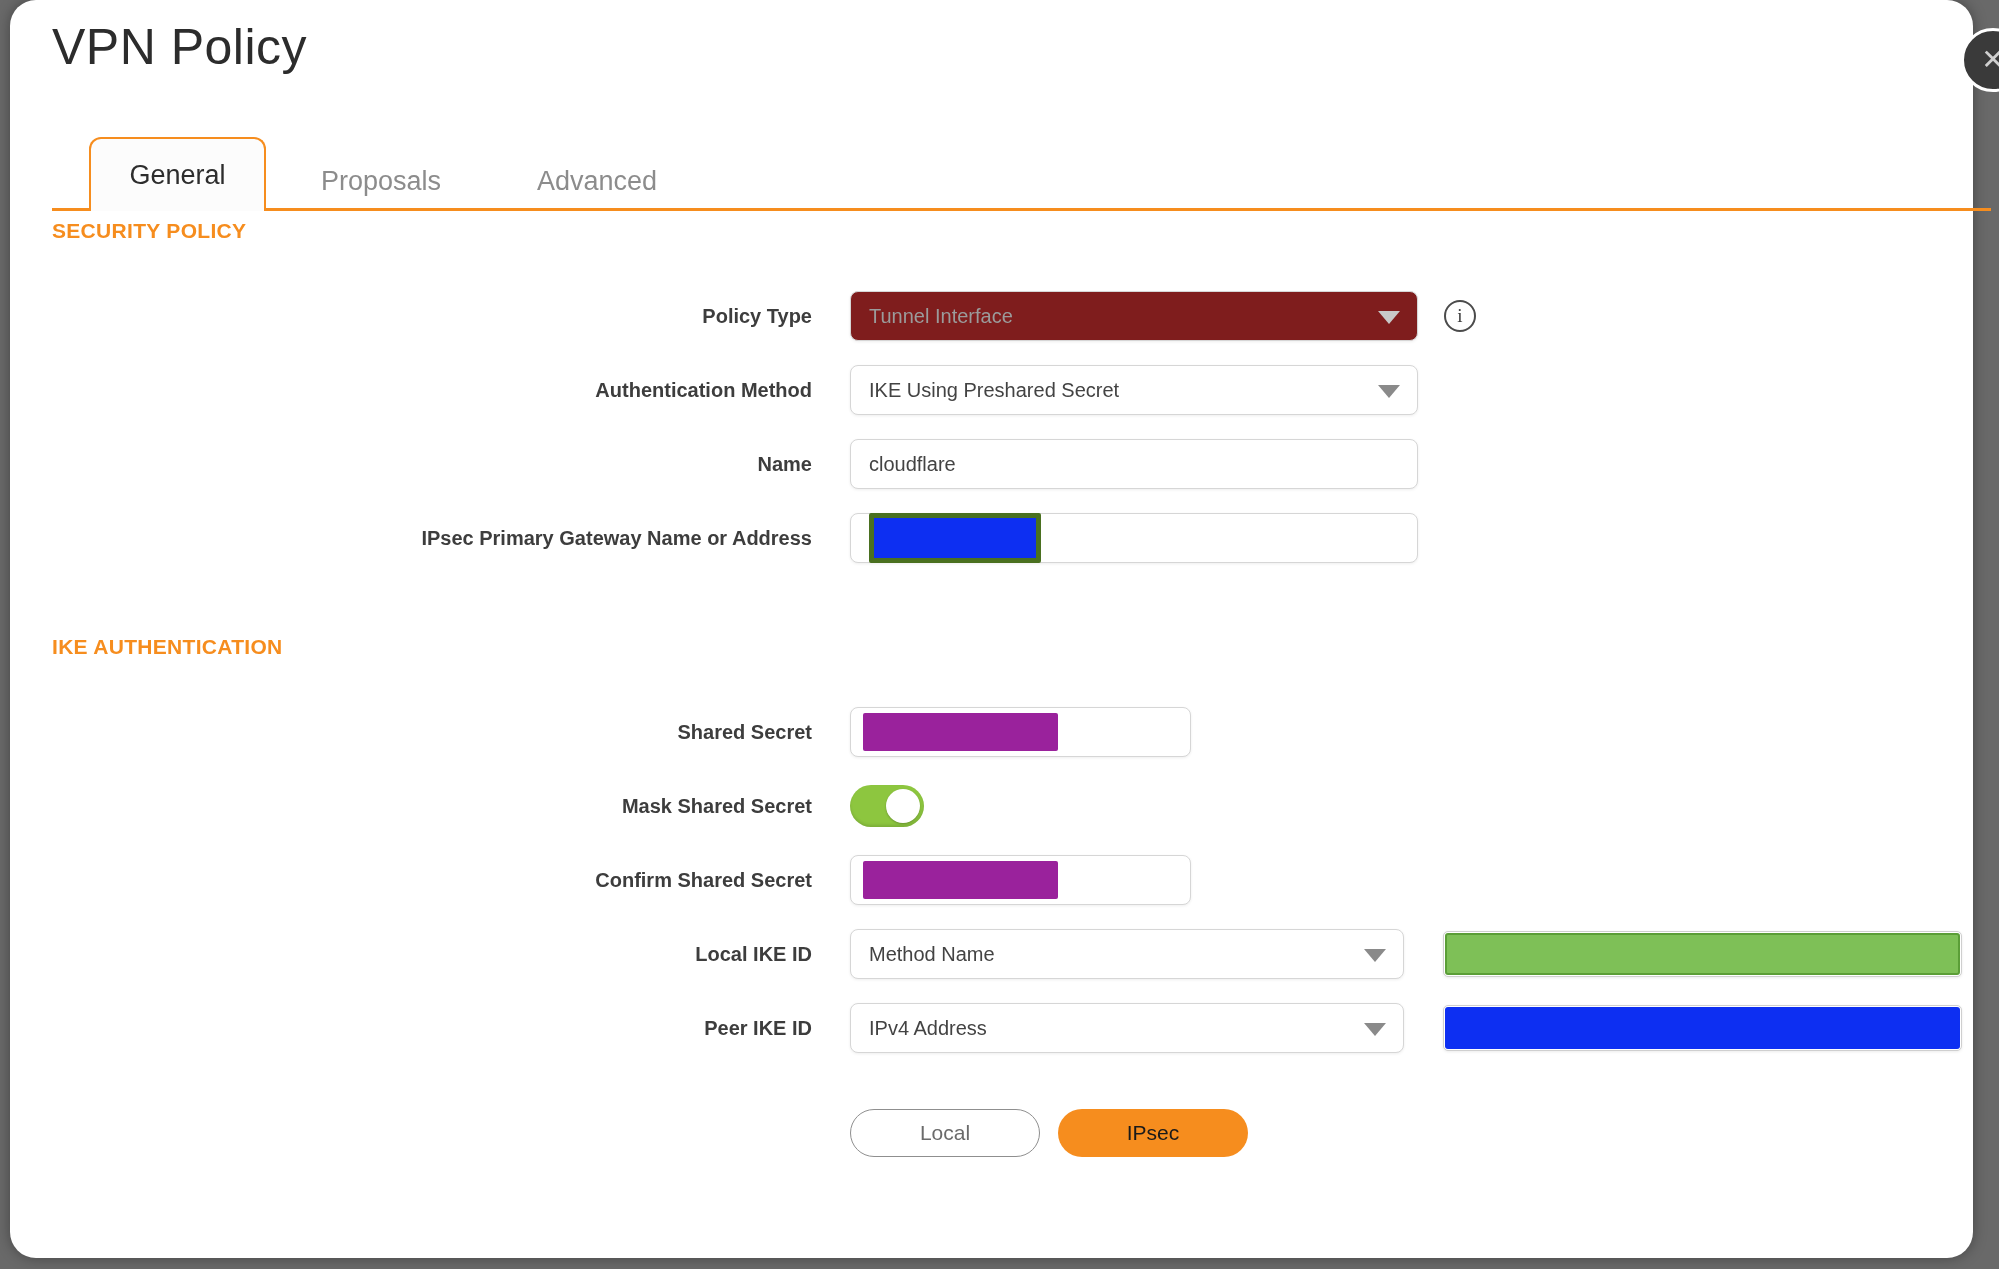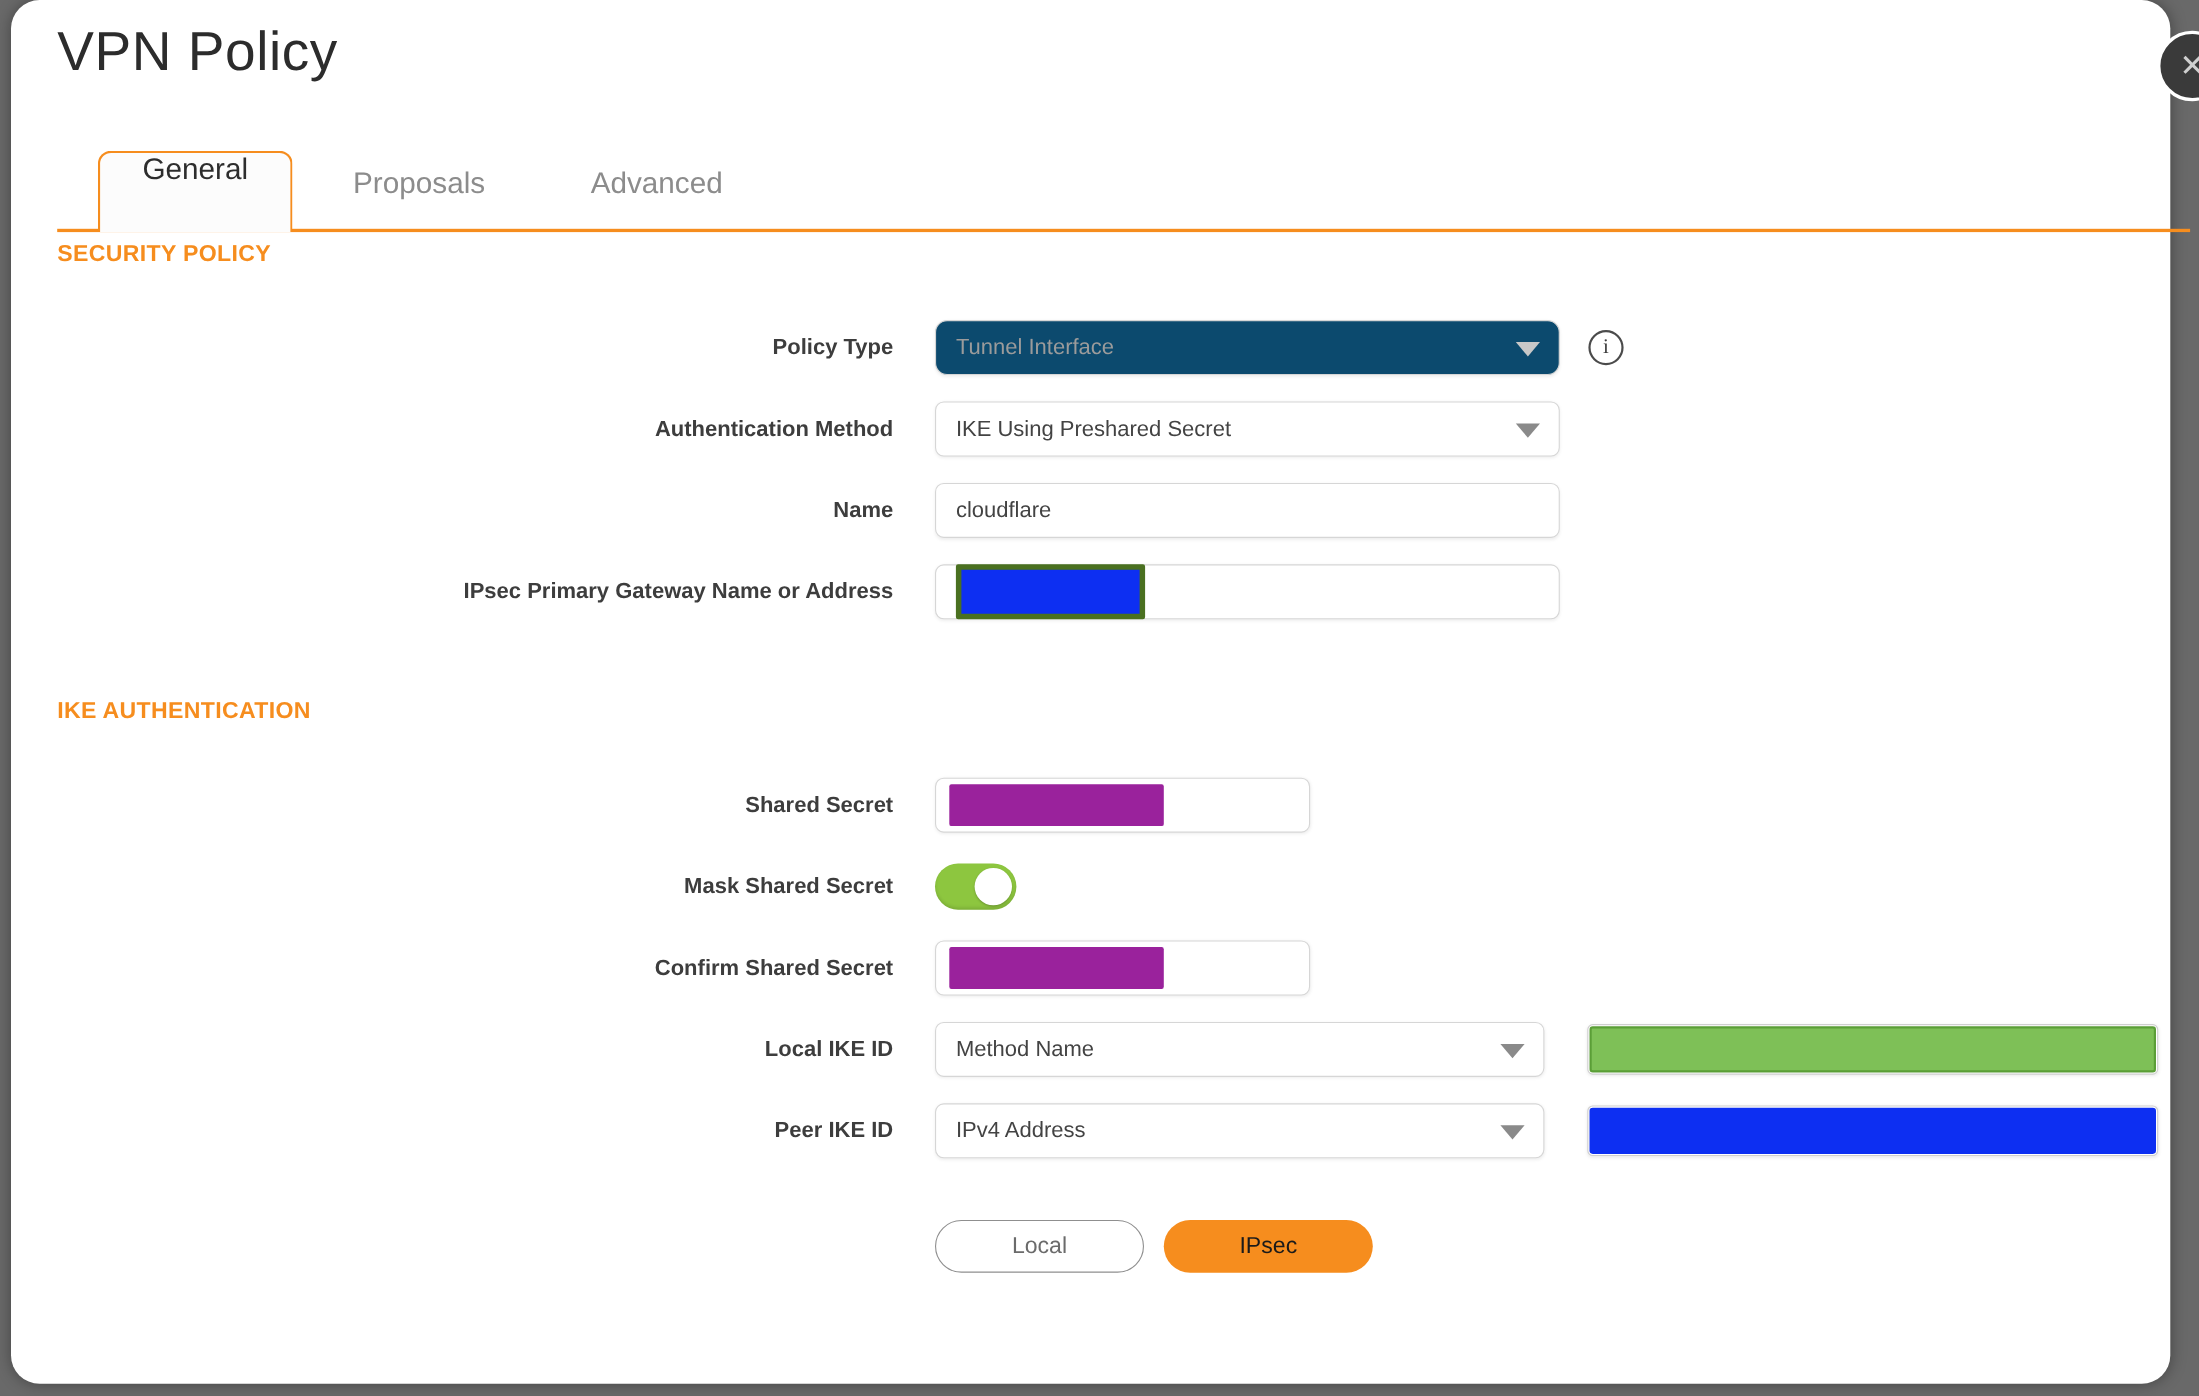--- a/index.html
+++ b/index.html
@@ -9,21 +9,21 @@
 
   
   .dialog-title{position:absolute;left:42px;top:18px;font-size:50px;font-weight:400;color:#2c2c2c;letter-spacing:.5px;}
   .close-btn{position:absolute;top:28px;right:-12px;width:58px;height:58px;border-radius:50%;
     background:#3a3a3a;border:3px solid #ffffff;display:flex;align-items:center;justify-content:center;cursor:pointer;z-index:5;}
   .close-btn .x{color:#cfcfcf;font-size:28px;line-height:1;font-weight:400;}
 
   
   .tabs{position:absolute;left:42px;right:22px;top:139px;height:72px;display:flex;align-items:flex-end;}
   .tabs::after{content:"";position:absolute;left:0;right:0;bottom:0;height:3px;background:var(--accent_orange,#f68d1e);}
-  .tab{position:relative;z-index:2;font-size:27px;color:#8c8c8c;display:flex;justify-content:center;cursor:pointer;}
+  .tab{position:relative;z-index:2;font-size:27px;color:#8c8c8c;display:flex;align-items:center;justify-content:center;cursor:pointer;}
   .tab.active{width:173px;height:72px;margin-left:37px;background:#fcfcfc;color:#2d2d2d;
     border:2.5px solid var(--accent_orange,#f68d1e);border-bottom:none;border-radius:12px 12px 0 0;}
   .tab.inactive{width:150px;height:60px;background:transparent;}
   .tab.inactive.t1{margin-left:40px;}
   .tab.inactive.t2{margin-left:66px;}
 
   
   .content{position:absolute;left:42px;top:213px;right:42px;}
   .section-title{font-size:21px;font-weight:800;color:var(--accent_orange,#f68d1e);letter-spacing:.3px;}
   .sp-title{margin-top:6px;}
@@ -31,21 +31,21 @@
   .rows{margin-top:48px;}
   .row{display:flex;align-items:center;height:50px;margin-bottom:24px;position:relative;}
   .row-label{width:760px;text-align:right;font-size:20px;font-weight:700;color:#3d3d3d;flex:none;}
   .field{margin-left:38px;position:relative;flex:none;}
 
   .inputbox{height:50px;background:#fff;border:1.5px solid #d6d6d6;border-radius:8px;box-sizing:border-box;
     display:flex;align-items:center;padding-left:18px;font-size:20px;color:#434343;box-shadow:0 1px 3px rgba(0,0,0,.07);}
   .w-main{width:568px;}
   .w-secret{width:341px;}
   .w-select{width:554px;}
-  .inputbox.disabled{background:#0c4a6e;color:#9b9b9b;border-radius:11px;}
+  .inputbox.disabled{background:#7f1d1d;color:#9b9b9b;}
   .arrow{position:absolute;right:18px;top:50%;margin-top:-5px;width:0;height:0;
     border-left:11px solid transparent;border-right:11px solid transparent;border-top:13px solid #8a8a8a;}
   .arrow.light{border-top-color:#c8c8c8;}
 
   
   .redact-gateway{margin-left:18px;width:162px;height:40px;background:var(--redaction_blue,#0d2ff2);
     border:5px solid var(--redaction_olive_border,#4a7020);border-radius:2px;}
   .redact-secret{margin-left:12px;width:195px;height:38px;background:var(--redaction_purple,#9a229c);border-radius:2px;}
   .value-box{margin-left:39px;width:519px;height:46px;border:1px solid #cfcfcf;border-radius:5px;
     box-sizing:border-box;box-shadow:0 1px 3px rgba(0,0,0,.08);background:#fff;padding:1px;}

